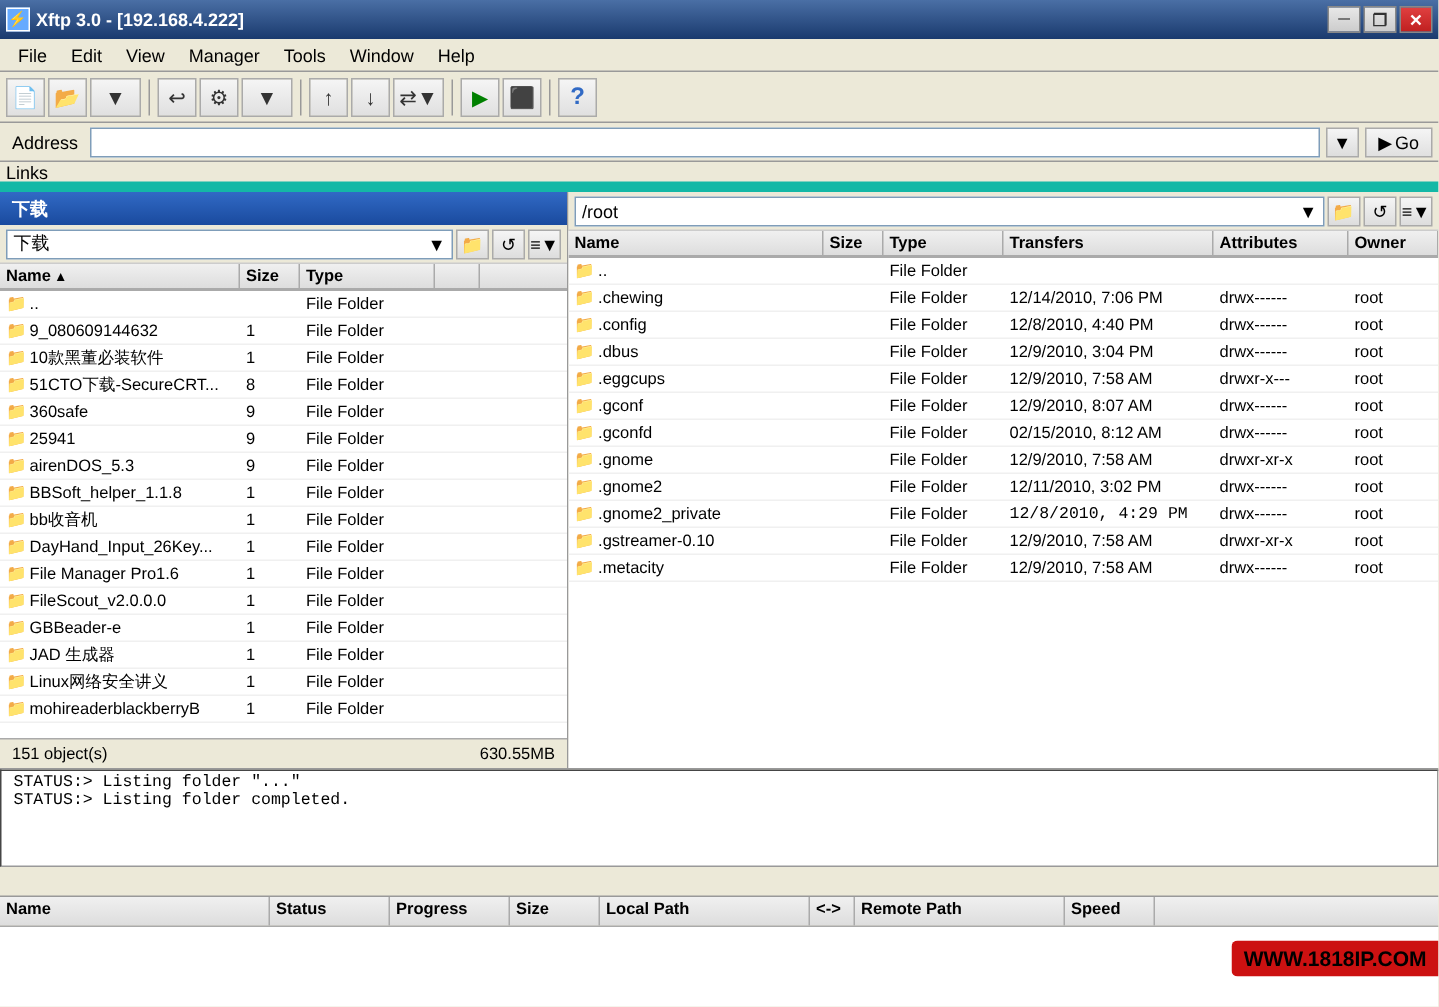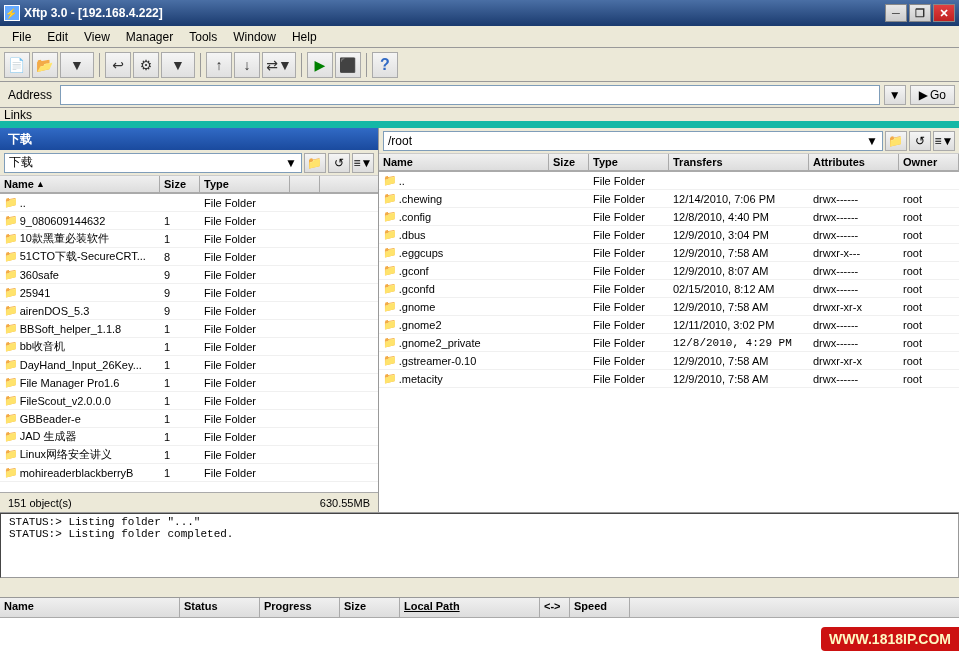--- a/index.html
+++ b/index.html
@@ -129,21 +129,21 @@
       border-bottom: 1px solid #aaa; height: 20px;
     }
     .transfer-col {
       padding: 2px 4px; font-size: 11px; font-weight: bold; border-right: 1px solid #aaa;
       white-space: nowrap;
     }
     .transfer-body { flex: 1; background: white; overflow-y: auto; }
 
     
     .watermark {
-      position: fixed; bottom: 20px; right: 0; background: #cc1111; color: #fef9c3;
+      position: fixed; bottom: 20px; right: 0; background: #cc1111; color: #000000;
       padding: 4px 8px; font-size: 14px; font-weight: bold;
       border-radius: 4px 0 0 4px;
     }
 
     
     ::-webkit-scrollbar { width: 16px; height: 16px; }
     ::-webkit-scrollbar-track { background: #f0f0f0; border: 1px solid #ddd; }
     ::-webkit-scrollbar-thumb { background: linear-gradient(to bottom, #e0e0e0, #c0c0c0); border: 1px solid #aaa; }
     ::-webkit-scrollbar-button { background: #e0e0e0; border: 1px solid #aaa; height: 16px; }
 
@@ -528,22 +528,23 @@
       <div>STATUS:&gt;    Listing folder completed.</div>
     </div>
 </div>
 
 <div class="transfer-panel">
   <div class="transfer-header">
     <div class="transfer-col" style="width:180px;">Name</div>
     <div class="transfer-col" style="width:80px;">Status</div>
     <div class="transfer-col" style="width:80px;">Progress</div>
     <div class="transfer-col" style="width:60px;">Size</div>
-    <div class="transfer-col" style="width:140px;text-decoration:underline;">Local Path</div>
+    <div class="transfer-col" style="width:140px;">Local Path</div>
     <div class="transfer-col" style="width:30px;">&lt;-&gt;</div>
+    <div class="transfer-col" style="width:140px;">Remote Path</div>
     <div class="transfer-col" style="width:60px;">Speed</div>
   </div>
   <div class="transfer-body">
     
   </div>
 
 </div>
 
 <div class="watermark">
   <span>WWW.1818IP.COM</span>

